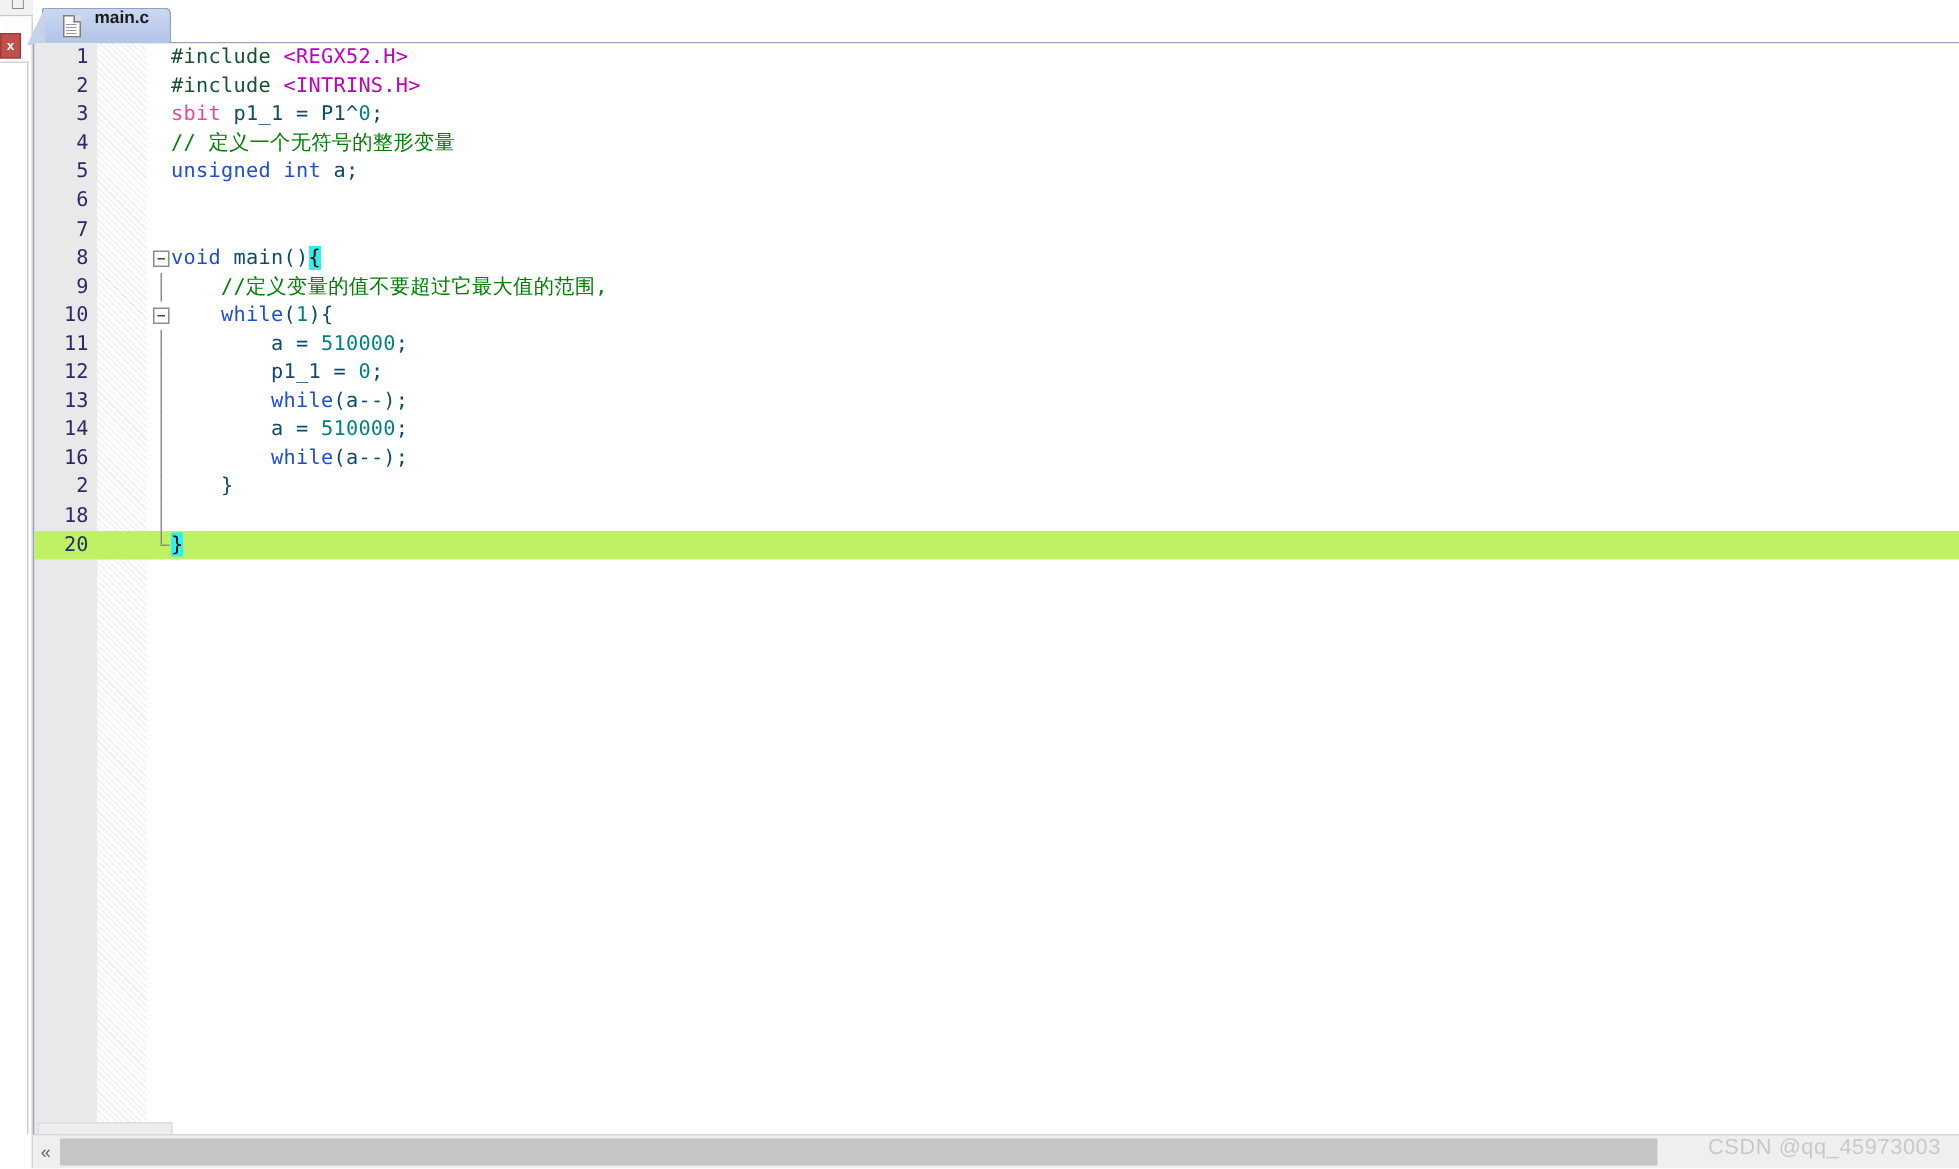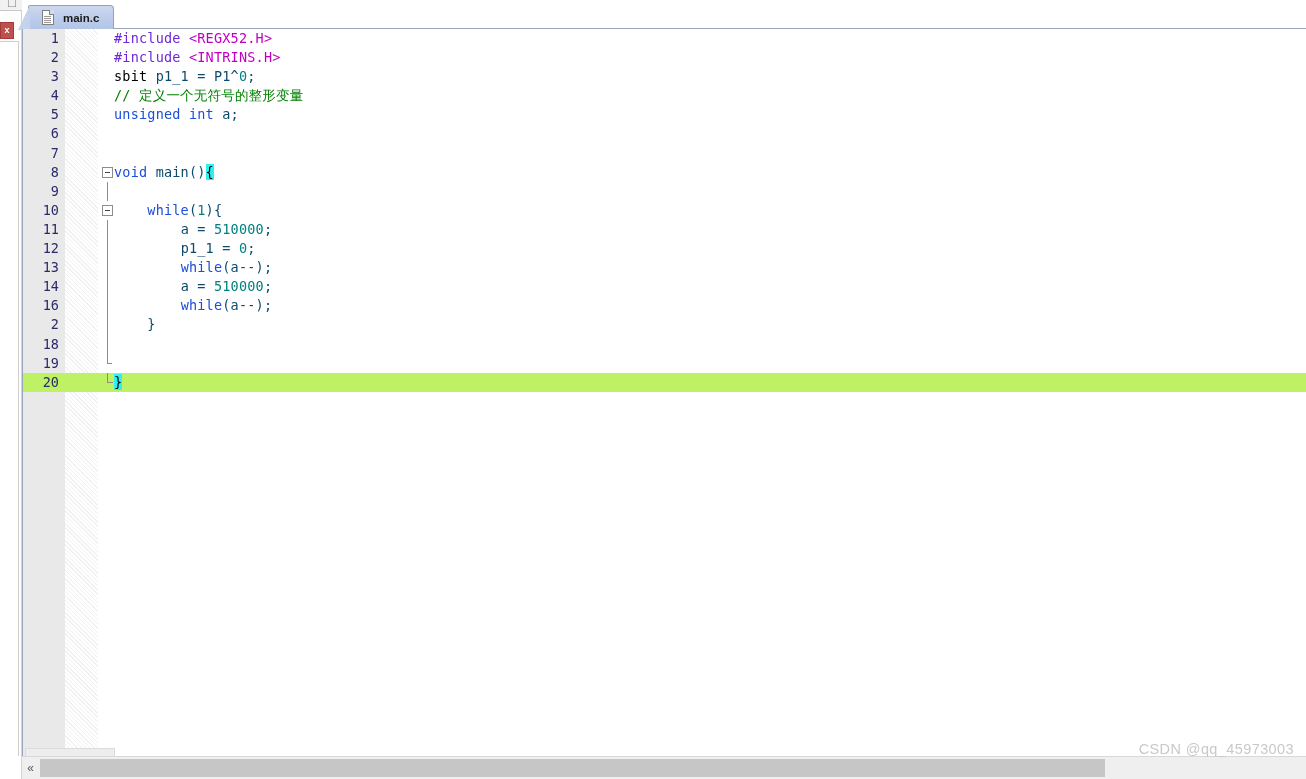--- a/index.html
+++ b/index.html
@@ -109,21 +109,20 @@
     position: absolute;
     left: 6px; top: 5px;
     height: 24px;
     background: linear-gradient(to bottom, #ccd8ef 0%, #bcccea 55%, #b3c5e7 100%);
     border: 1px solid #90a2c4;
     border-bottom: none;
     border-radius: 2px 4px 0 0;
     box-sizing: border-box;
     padding: 0 14px 0 34px;
     display: flex;
-    align-items: center;
     transform: skewX(0deg);
   }
   .tab::before {
     content:"";
     position:absolute;
     left:-11px; top:-1px;
     width: 0; height: 0;
     border-style: solid;
     border-width: 0 0 25px 12px;
     border-color: transparent transparent #c4d2ec transparent;
@@ -259,37 +258,37 @@
   }
   .fold-tick {
     position:absolute;
     left: 84px;
     top: 9px;
     width: 5px; height: 1px;
     background: #8c8c8c;
   }
 
   
-  .t-pre   { color: #6d28d9; }
+  .t-pre   { color: #14532d; }
   .t-hdr   { color: #c000c0; }
   .t-kw    { color: #1d4ed8; }
-  .t-sbit  { color: #000000; }
+  .t-sbit  { color: #ec4899; }
   .t-cmt   { color: #008000; }
   .t-num   { color: #008080; }
   .t-plain { color: #0c4a6e; }
   .t-brace-hl {
     background: #2ef0f0;
     color: #000000;
   }
 
   
   .watermark {
     position: absolute;
     right: 12px;
-    bottom: 22px;
+    bottom: 6px;
     color: #c9c9c9;
     font-size: 14.5px;
     font-family: "Liberation Sans", sans-serif;
     letter-spacing: 0.4px;
     user-select: none;
   }
 
   
   .hscroll {
     position: absolute;
@@ -369,30 +368,29 @@
 
       <div class="lines" id="lines">
           <div class="line"><span class="ln">1</span><span class="code"><span class="t-pre">#include</span> <span class="t-hdr">&lt;REGX52.H&gt;</span></span></div>
           <div class="line"><span class="ln">2</span><span class="code"><span class="t-pre">#include</span> <span class="t-hdr">&lt;INTRINS.H&gt;</span></span></div>
           <div class="line"><span class="ln">3</span><span class="code"><span class="t-sbit">sbit</span> <span class="t-plain">p1_1</span> <span class="t-plain">=</span> <span class="t-plain">P1</span><span class="t-plain">^</span><span class="t-num">0</span><span class="t-plain">;</span></span></div>
           <div class="line"><span class="ln">4</span><span class="code"><span class="t-cmt">// 定义一个无符号的整形变量</span></span></div>
           <div class="line"><span class="ln">5</span><span class="code"><span class="t-kw">unsigned</span> <span class="t-kw">int</span> <span class="t-plain">a</span><span class="t-plain">;</span></span></div>
           <div class="line"><span class="ln">6</span><span class="code"></span></div>
           <div class="line"><span class="ln">7</span><span class="code"></span></div>
           <div class="line"><span class="ln">8</span><span class="code"><span class="t-kw">void</span> <span class="t-plain">main</span><span class="t-plain">(</span><span class="t-plain">)</span><span class="t-brace-hl">{</span></span><span class="fold-box"></span></div>
-          <div class="line"><span class="ln">9</span><span class="fold-line"></span></div>
+          <div class="line"><span class="ln">9</span><span class="code">    <span class="t-cmt">//定义变量的值不要超过它最大值的范围,</span></span><span class="fold-line"></span></div>
           <div class="line"><span class="ln">10</span><span class="code">    <span class="t-kw">while</span><span class="t-plain">(</span><span class="t-num">1</span><span class="t-plain">)</span><span class="t-plain">{</span></span><span class="fold-box"></span></div>
           <div class="line"><span class="ln">11</span><span class="code">        <span class="t-plain">a</span> <span class="t-plain">=</span> <span class="t-num">510000</span><span class="t-plain">;</span></span><span class="fold-line"></span></div>
           <div class="line"><span class="ln">12</span><span class="code">        <span class="t-plain">p1_1</span> <span class="t-plain">=</span> <span class="t-num">0</span><span class="t-plain">;</span></span><span class="fold-line"></span></div>
           <div class="line"><span class="ln">13</span><span class="code">        <span class="t-kw">while</span><span class="t-plain">(</span><span class="t-plain">a</span><span class="t-plain">-</span><span class="t-plain">-</span><span class="t-plain">)</span><span class="t-plain">;</span></span><span class="fold-line"></span></div>
           <div class="line"><span class="ln">14</span><span class="code">        <span class="t-plain">a</span> <span class="t-plain">=</span> <span class="t-num">510000</span><span class="t-plain">;</span></span><span class="fold-line"></span></div>
           <div class="line"><span class="ln">16</span><span class="code">        <span class="t-kw">while</span><span class="t-plain">(</span><span class="t-plain">a</span><span class="t-plain">-</span><span class="t-plain">-</span><span class="t-plain">)</span><span class="t-plain">;</span></span><span class="fold-line"></span></div>
           <div class="line"><span class="ln">2</span><span class="code">    <span class="t-plain">}</span></span><span class="fold-line"></span></div>
           <div class="line"><span class="ln">18</span><span class="code"></span><span class="fold-line"></span></div>
-          <div class="line"><span class="ln">19</span><span class="code"></span><span class="fold-line to-mid"></span><span class="fold-tick"></span></div>
           <div class="line current"><span class="ln">20</span><span class="code"><span class="t-brace-hl">}</span></span><span class="fold-line to-mid" style="top: 0px; bottom: 10px;"></span><span class="fold-end"></span></div>
         </div>
     </div>
 
   </div>
 
   <div class="panel-bottom-stub"></div>
   <div class="panel-hscroll-stub"></div>
   <div class="hscroll">
     <div class="hscroll-arrow">«</div>

